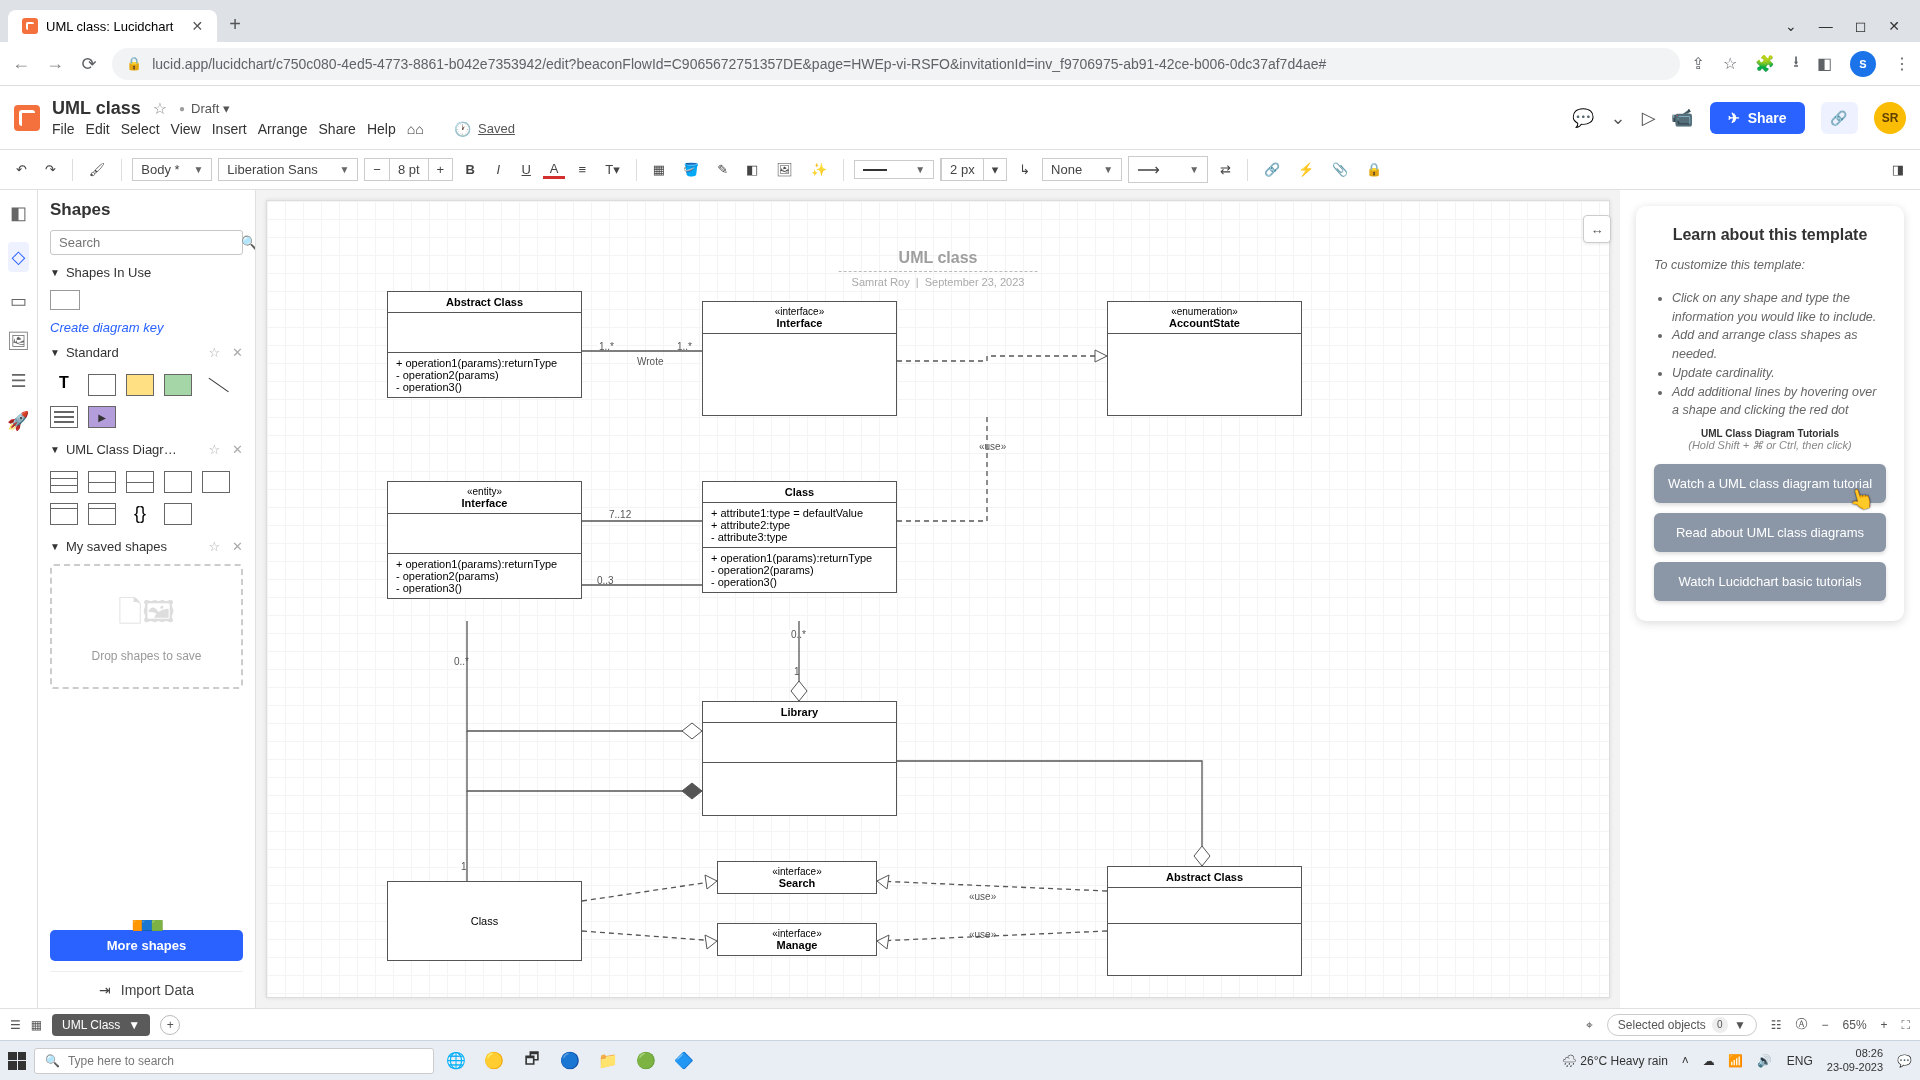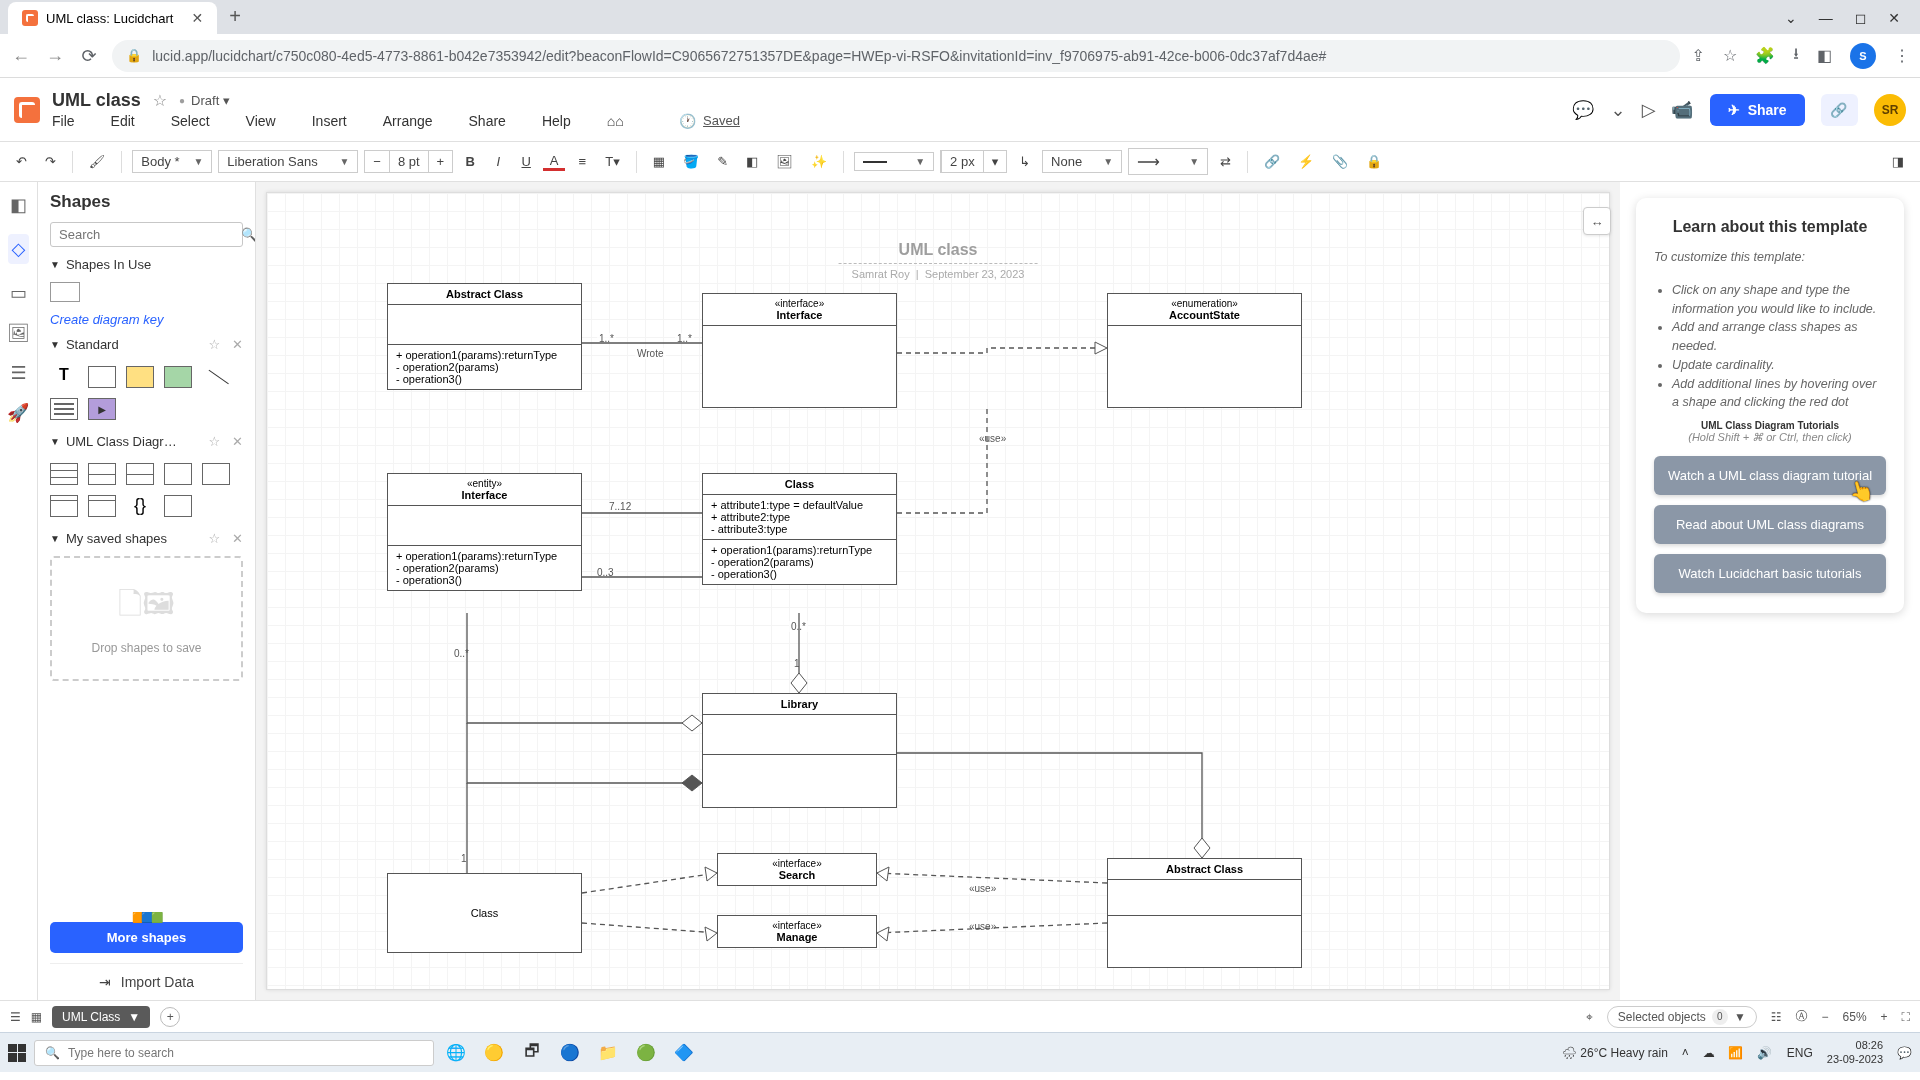--- a/index.html
+++ b/index.html
@@ -1,19 +1,19 @@
 <!DOCTYPE html>
 <html><head>
 <meta charset="utf-8">
 <style>
 * { margin: 0; padding: 0; box-sizing: border-box; font-family: "Segoe UI", Arial, sans-serif; }
 body { width: 1920px; height: 1080px; overflow: hidden; background: #fff; font-size: 13px; }
 
 
-.browser-tabs { height: 34px; background: #dee1e6; display: flex; align-items: flex-end; padding: 6px 8px 0; }
+.browser-tabs { height: 42px; background: #dee1e6; display: flex; align-items: flex-end; padding: 6px 8px 0; }
 .tab { background: #fff; border-radius: 8px 8px 0 0; padding: 8px 14px; display: flex; align-items: center; gap: 8px; font-size: 13px; max-width: 240px; }
 .tab .favicon { width: 16px; height: 16px; background: #f4713d; border-radius: 3px; position: relative; }
 .tab .favicon::after { content: ""; position: absolute; inset: 4px; border: 2px solid #fff; border-radius: 2px; border-right: none; border-bottom: none; }
 .tab .close { margin-left: 10px; color: #555; font-size: 14px; }
 .new-tab { margin-left: 12px; margin-bottom: 6px; font-size: 20px; color: #555; }
 .win-controls { margin-left: auto; display: flex; gap: 22px; padding: 0 12px 8px; color: #333; font-size: 14px; }
 
 .addr-bar { height: 44px; background: #fff; display: flex; align-items: center; padding: 0 10px; gap: 12px; border-bottom: 1px solid #dcdcdc; }
 .addr-bar .nav-icn { color: #888; font-size: 18px; width: 22px; text-align: center; }
 .addr-bar .nav-icn.active { color: #5f6368; }
@@ -26,21 +26,21 @@
 
 .app-hdr { height: 64px; display: flex; align-items: center; padding: 0 14px; gap: 12px; border-bottom: 1px solid #e0e0e0; }
 .app-logo { width: 26px; height: 26px; background: #f4713d; border-radius: 4px; position: relative; }
 .app-logo::after { content: ""; position: absolute; inset: 5px; border: 3px solid #fff; border-right: none; border-bottom: none; border-radius: 3px; }
 .doc-area { display: flex; flex-direction: column; gap: 2px; }
 .doc-row1 { display: flex; align-items: center; gap: 12px; }
 .doc-title { font-size: 18px; font-weight: 700; color: #333; }
 .star { color: #888; font-size: 16px; }
 .draft { font-size: 13px; color: #555; display: flex; align-items: center; gap: 6px; }
 .draft::before { content: "●"; color: #9e9e9e; font-size: 10px; }
-.menus { display: flex; gap: 36px; font-size: 14px; color: #333; }
+.menus { display: flex; gap: 11px; font-size: 14px; color: #333; }
 .saved { display: flex; align-items: center; gap: 6px; margin-left: 20px; font-size: 13px; color: #555; }
 .saved .clock { font-size: 14px; }
 .saved .txt { text-decoration: underline; }
 .hdr-right { margin-left: auto; display: flex; align-items: center; gap: 16px; }
 .hdr-icn { color: #555; font-size: 18px; }
 .share-btn { background: #2962ff; color: #fff; padding: 8px 18px; border-radius: 6px; display: flex; align-items: center; gap: 8px; font-size: 14px; font-weight: 600; }
 .link-btn { background: #eef1ff; color: #2962ff; padding: 8px 10px; border-radius: 6px; font-size: 14px; }
 .avatar-y { width: 32px; height: 32px; border-radius: 50%; background: #fbbc04; color: #5f4000; display: flex; align-items: center; justify-content: center; font-size: 12px; font-weight: 700; }
 
 

